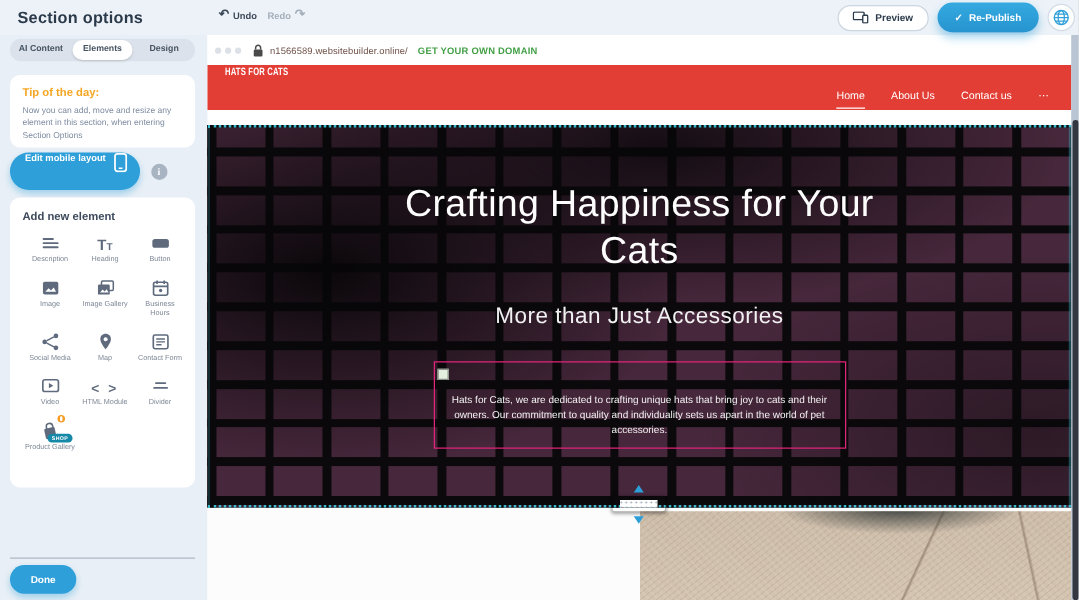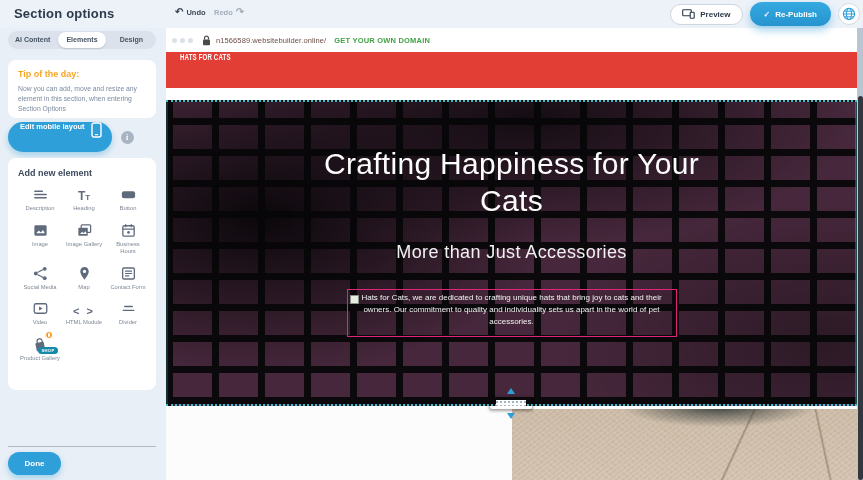--- a/index.html
+++ b/index.html
@@ -68,21 +68,21 @@
       radial-gradient(ellipse 380px 200px at 96% 80%, rgba(6,5,7,.4), rgba(6,5,7,0) 70%),
       repeating-linear-gradient(90deg, #0b090b 0 7px, rgba(0,0,0,0) 7px 46px),
       repeating-linear-gradient(0deg, #0b090b 0 7px, rgba(0,0,0,0) 7px 31px),
       linear-gradient(#46273b,#46273b);
     border-top:2px dotted rgba(62,198,216,.95);
     border-bottom:2px dotted rgba(62,198,216,.95);
     box-shadow:inset -2px 0 0 rgba(62,198,216,.35), inset 2px 0 0 rgba(62,198,216,.2);
     display:flex; flex-direction:column; align-items:center; }
   .hero-heading { margin-top:44px; width:440px; text-align:center; color:#fdfdfd; font-size:30px; line-height:1.23; font-weight:500; letter-spacing:.3px; }
   .hero-sub { margin-top:22px; color:#f2f1f2; font-size:18px; letter-spacing:.4px; }
-  .hero-parabox { position:relative; margin-top:26px; width:330px; border:1px solid #e0257a; padding:2px 4px 8px; }
+  .hero-parabox { position:relative; margin-top:26px; width:330px; border:1px solid #e0257a; padding:24px 4px 8px; }
   .hero-para { color:#f3f2f3; font-size:8px; line-height:1.5; text-align:center; }
   .drag-handle-sq { position:absolute; left:2px; top:5px; width:9px; height:9px; background:#e4efe0; border:1px solid #8a8f87; }
 
   .below-section { position:absolute; left:0; top:380px; width:691px; height:72px; background:#fcfcfc; }
   .pavement { position:absolute; left:346px; top:381px; width:345px; height:71px;
     background-image:
       radial-gradient(ellipse 140px 30px at 60% -4%, rgba(50,56,54,.95), rgba(50,56,54,0) 70%),
       linear-gradient(115deg, rgba(0,0,0,0) 63.8%, rgba(118,98,78,.55) 64.2%, rgba(0,0,0,0) 64.8%),
       linear-gradient(78deg, rgba(0,0,0,0) 88%, rgba(118,98,78,.5) 88.4%, rgba(0,0,0,0) 89%),
       repeating-linear-gradient(45deg, rgba(255,255,255,.07) 0 2px, rgba(0,0,0,0) 2px 5px),
@@ -322,20 +322,26 @@
             <rect x="1" y="4.6" width="7" height="5.6" rx="1" fill="#4a4a4a"></rect>
             <path d="M2.5 4.6V3.2a2 2 0 014 0v1.4" fill="none" stroke="#4a4a4a" stroke-width="1.2"></path>
           </svg>
       </span>
       <span class="url-text">n1566589.websitebuilder.online/</span>
       <span class="domain-cta">GET YOUR OWN DOMAIN</span>
     </div>
 
     <div class="site-header">
       <div class="site-logo">HATS FOR CATS</div>
+      <div class="site-nav">
+        <div class="nav-item active">Home</div>
+        <div class="nav-item">About Us</div>
+        <div class="nav-item">Contact us</div>
+        <div class="nav-item">⋯</div>
+      </div>
     </div>
 
     <div class="hero">
       <div class="hero-heading">Crafting Happiness for Your Cats</div>
       <div class="hero-sub">More than Just Accessories</div>
       <div class="hero-parabox">
         <div class="drag-handle-sq"></div>
         <div class="hero-para">Hats for Cats, we are dedicated to crafting unique hats that bring joy to cats and their owners. Our commitment to quality and individuality sets us apart in the world of pet accessories.</div>
       </div>
     </div>

